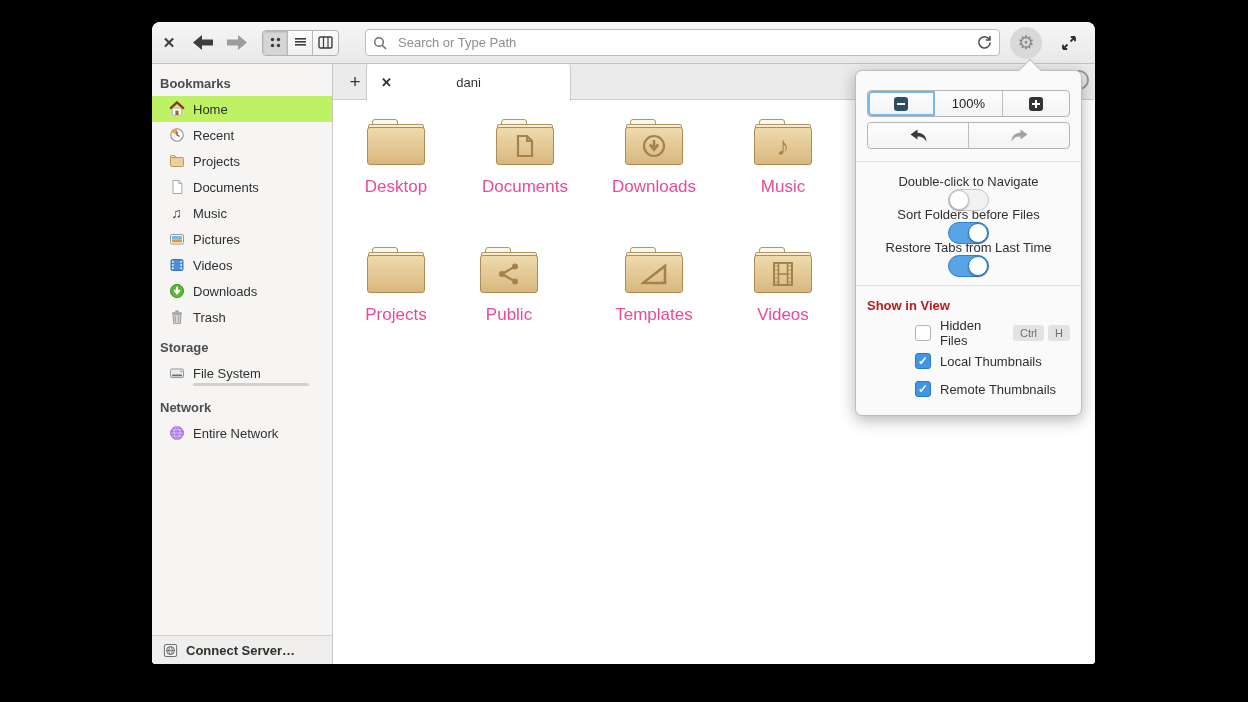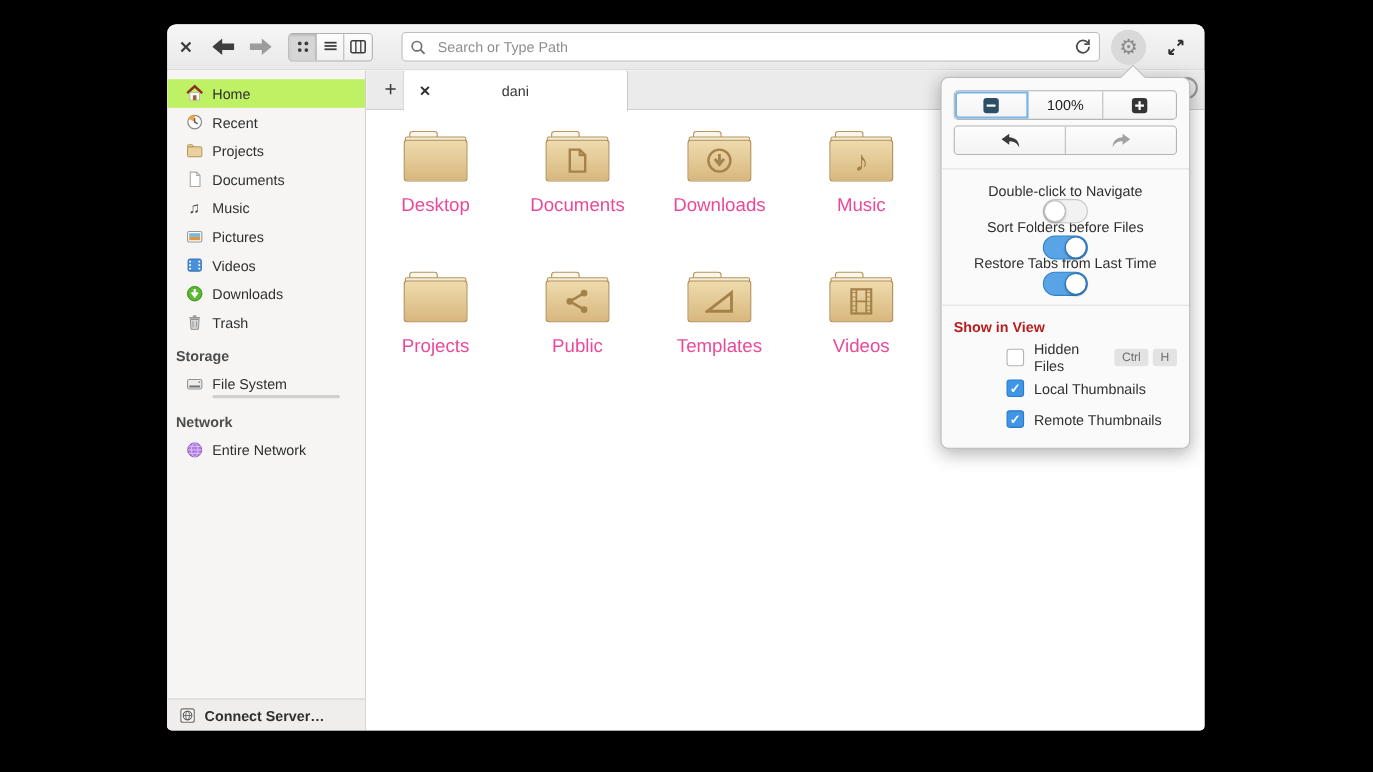--- a/index.html
+++ b/index.html
@@ -70,21 +70,21 @@
                    background:linear-gradient(#eedbad,#d8b77e); border:1px solid #b08c50; border-radius:3px;
                    display:flex; align-items:center; justify-content:center; }
   .glyph { color:#a5824a; }
 
   
   .popover { position:absolute; left:703px; top:48px; width:227px; background:#fafafa;
              border:1px solid #bcbcbc; border-radius:7px; box-shadow:0 4px 16px rgba(0,0,0,.3);
              padding:11px 11px 12px 11px; font-size:13px; color:#2f2f2f; z-index:10; }
   .pop-arrow { position:absolute; left:166px; top:-9px; width:16px; height:16px; background:#fafafa;
                border-left:1px solid #bcbcbc; border-top:1px solid #bcbcbc; transform:rotate(45deg); }
-  .segrow { display:flex; border:1px solid #b4b4b4; border-radius:4px; overflow:hidden; background:linear-gradient(#fdfdfd,#f3f3f3); }
+  .segrow { display:flex; border:1px solid #b4b4b4; border-radius:4px; overflow:hidden; background:linear-gradient(#fdfdfd,#f3f3f3);margin-top:8px; }
   .seg { flex:1; height:25px; display:flex; align-items:center; justify-content:center; border-right:1px solid #bdbdbd; }
   .seg:last-child { border-right:none; }
   .seg.focused { outline:2px solid #79b7e8; outline-offset:-2px; border-radius:4px 0 0 4px; }
   .sqicon { width:14px; height:14px; border-radius:3px; display:flex; align-items:center; justify-content:center; }
   .sq-minus { background:#2c4f66; } .sq-plus { background:#343434; }
   .sqicon .bar { width:8px; height:2px; background:#fff; }
   .sqicon .plus { position:relative; width:8px; height:8px; }
   .sqicon .plus::before { content:""; position:absolute; left:0; top:3px; width:8px; height:2px; background:#fff; }
   .sqicon .plus::after { content:""; position:absolute; left:3px; top:0; width:2px; height:8px; background:#fff; }
   .zoomlabel { font-size:13px; color:#222; }
@@ -168,20 +168,21 @@
       <svg width="16" height="16" viewBox="0 0 16 16">
         <path d="M9.5 6.5 L14 2 M14 2 H9.8 M14 2 V6.2" stroke="#2f2f2f" stroke-width="1.8" fill="none"></path>
         <path d="M6.5 9.5 L2 14 M2 14 H6.2 M2 14 V9.8" stroke="#2f2f2f" stroke-width="1.8" fill="none"></path>
       </svg>
     </div>
   </div>
 
   <div class="sidebar">
     <div class="sb-scroll">
 
+      <div class="sb-header">Bookmarks</div>
 
       <div class="sb-item selected">
         <span class="sb-ic">
           <svg width="16" height="16" viewBox="0 0 16 16">
               <path d="M1.2 7.6 L8 1.4 L14.8 7.6" fill="none" stroke="#8d2f21" stroke-width="2.3"></path>
               <rect x="3.6" y="7.2" width="8.8" height="6.8" fill="#fdfdfd" stroke="#b9b2a9" stroke-width="0.8"></rect>
               <rect x="6.4" y="9.6" width="3.2" height="4.4" fill="#a2603a"></rect>
             </svg>
         </span>
         <span>Home</span>
@@ -379,21 +380,21 @@
 
       <div class="tile" style="left:11px; top:146px;">
         <div class="folder">
             <div class="ftab"></div>
             <div class="fback"></div>
             <div class="fbody"></div>
           </div>
         <div class="tile-label">Projects</div>
       </div>
 
-      <div class="tile" style="left:140px; top:146px;">
+      <div class="tile" style="left:124px; top:146px;">
         <div class="folder">
             <div class="ftab"></div>
             <div class="fback"></div>
           <div class="fbody">
               <svg width="24" height="24" viewBox="0 0 24 24">
                 <circle cx="5" cy="12" r="3" fill="#a5824a"></circle>
                 <circle cx="18" cy="4.5" r="3" fill="#a5824a"></circle>
                 <circle cx="18" cy="19.5" r="3" fill="#a5824a"></circle>
                 <path d="M5 12 L18 4.5 M5 12 L18 19.5" stroke="#a5824a" stroke-width="2.2"></path>
               </svg>

